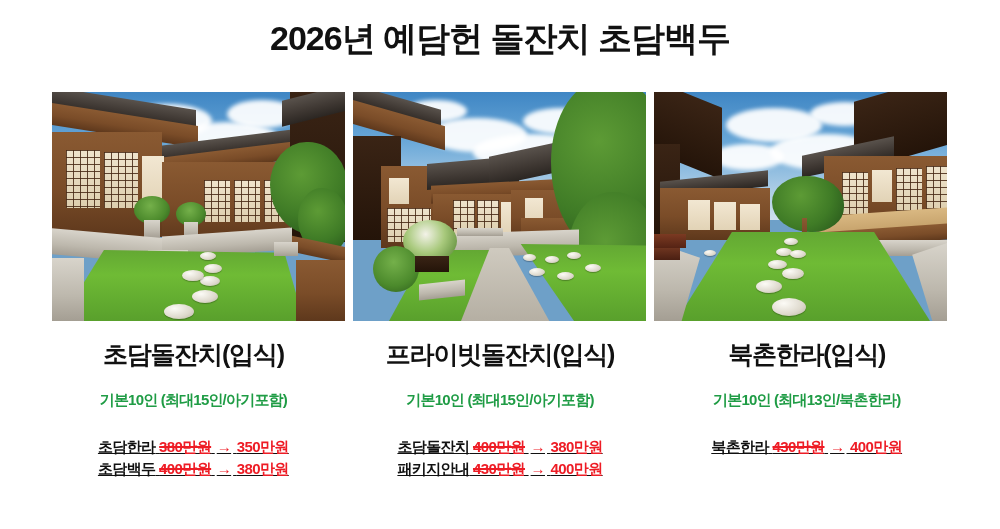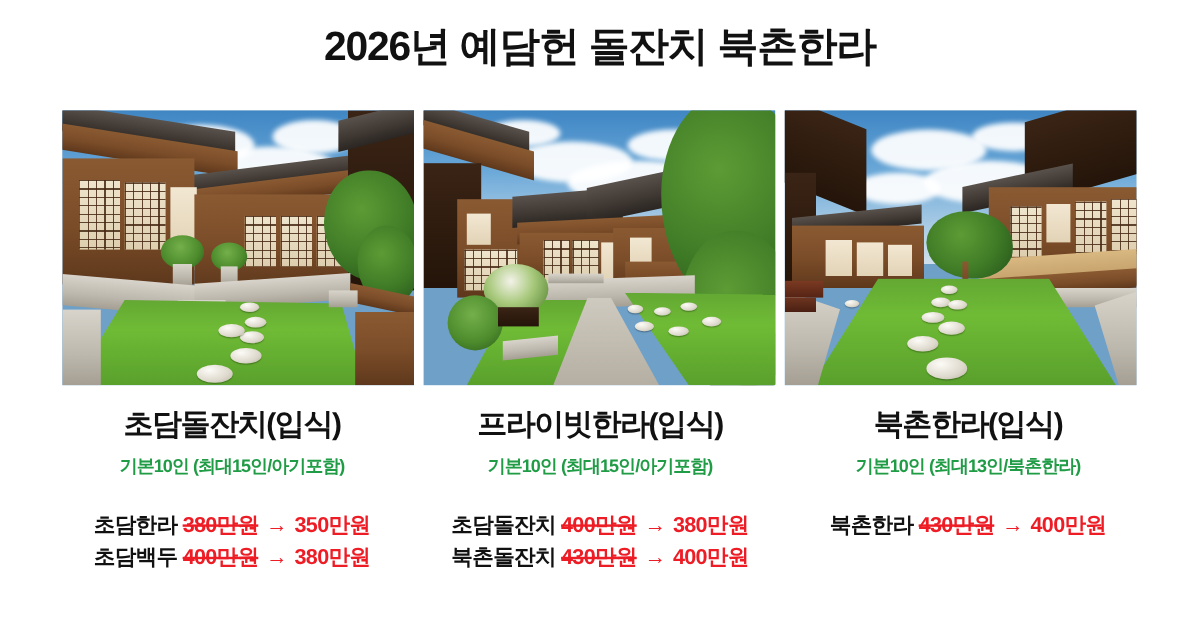--- a/index.html
+++ b/index.html
@@ -135,37 +135,38 @@
   }
   .pkg-title {
     font-size: 25px;
     font-weight: bold;
     color: #111111;
     letter-spacing: -1.2px;
     line-height: 1.15;
     white-space: nowrap;
   }
   .pkg-sub {
-    margin-top: 10px;
+    margin-top: 22px;
     font-size: 15px;
     font-weight: bold;
     color: #1f9c45;
     letter-spacing: -0.8px;
     white-space: nowrap;
   }
   .price-list {
     margin-top: 26px;
   }
   .price-line {
-    font-size: 18px;
+    font-size: 15px;
     font-weight: bold;
     color: #111111;
     letter-spacing: -0.6px;
     line-height: 1.5;
     white-space: nowrap;
+    text-decoration: underline;
   }
   .price-old {
     color: #ee1c25;
     text-decoration: line-through;
     text-decoration-color: #ee1c25;
     text-decoration-thickness: 2px;
   }
   .price-arrow {
     color: #ee1c25;
     font-weight: normal;
@@ -173,21 +174,21 @@
   }
   .price-new {
     color: #ee1c25;
   }
 </style>
 </head>
 <body>
 
 <div class="page">
 
-  <div class="page-title">2026년 예담헌 돌잔치 북촌한라</div>
+  <div class="page-title">2026년 예담헌 돌잔치 초담백두</div>
 
   <div class="photo-row">
 
     <div class="photo">
       <div class="sky"></div>
       <div class="cloud" style="left:70px;top:12px;width:90px;height:34px;"></div>
       <div class="cloud" style="left:120px;top:30px;width:110px;height:40px;"></div>
       <div class="cloud" style="left:175px;top:8px;width:70px;height:28px;"></div>
       <div class="cloud" style="left:40px;top:38px;width:60px;height:24px;"></div>
 
@@ -356,31 +357,31 @@
         <div class="price-line">
           <span>초담백두</span>
           <span class="price-old">400만원</span>
           <span class="price-arrow">→</span>
           <span class="price-new">380만원</span>
         </div>
       </div>
     </div>
 
     <div class="caption-col">
-      <div class="pkg-title">프라이빗한라(입식)</div>
+      <div class="pkg-title">프라이빗돌잔치(입식)</div>
       <div class="pkg-sub">기본10인 (최대15인/아기포함)</div>
       <div class="price-list">
         <div class="price-line">
           <span>초담돌잔치</span>
           <span class="price-old">400만원</span>
           <span class="price-arrow">→</span>
           <span class="price-new">380만원</span>
         </div>
         <div class="price-line">
-          <span>북촌돌잔치</span>
+          <span>패키지안내</span>
           <span class="price-old">430만원</span>
           <span class="price-arrow">→</span>
           <span class="price-new">400만원</span>
         </div>
       </div>
     </div>
 
     <div class="caption-col">
       <div class="pkg-title">북촌한라(입식)</div>
       <div class="pkg-sub">기본10인 (최대13인/북촌한라)</div>

